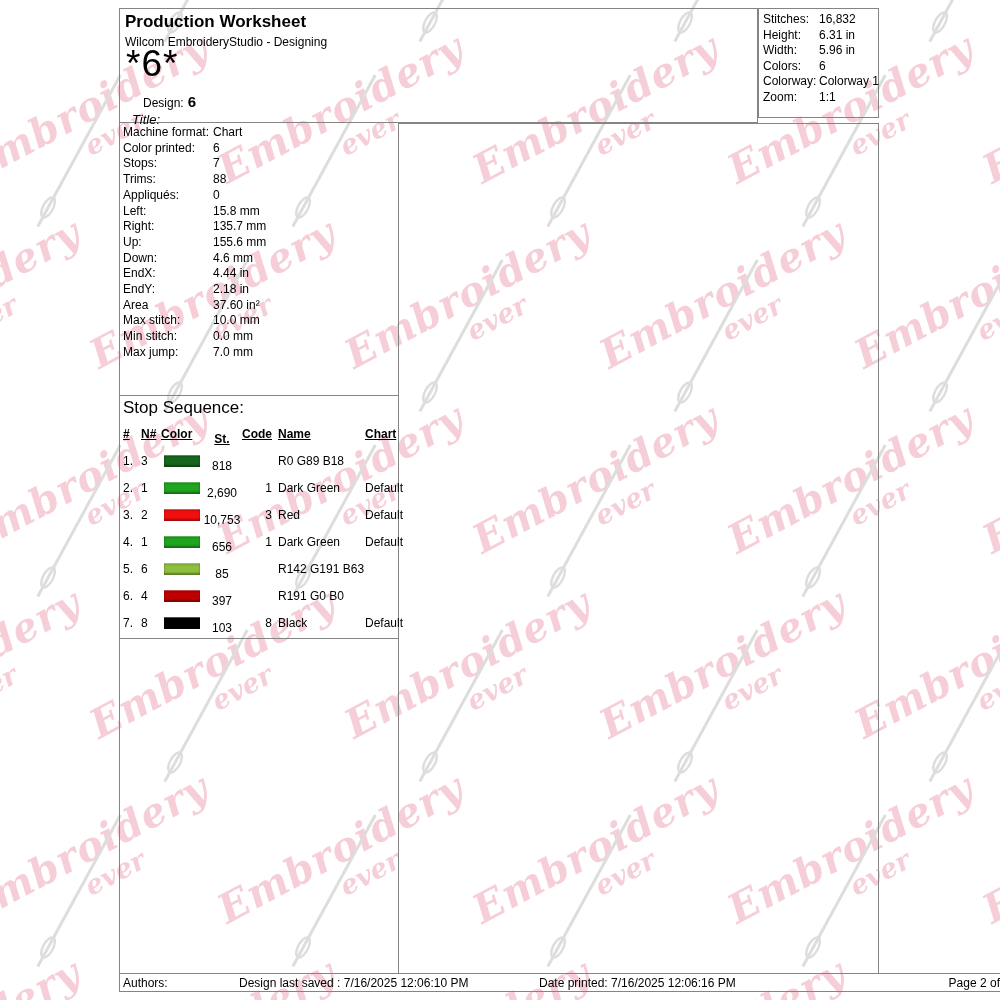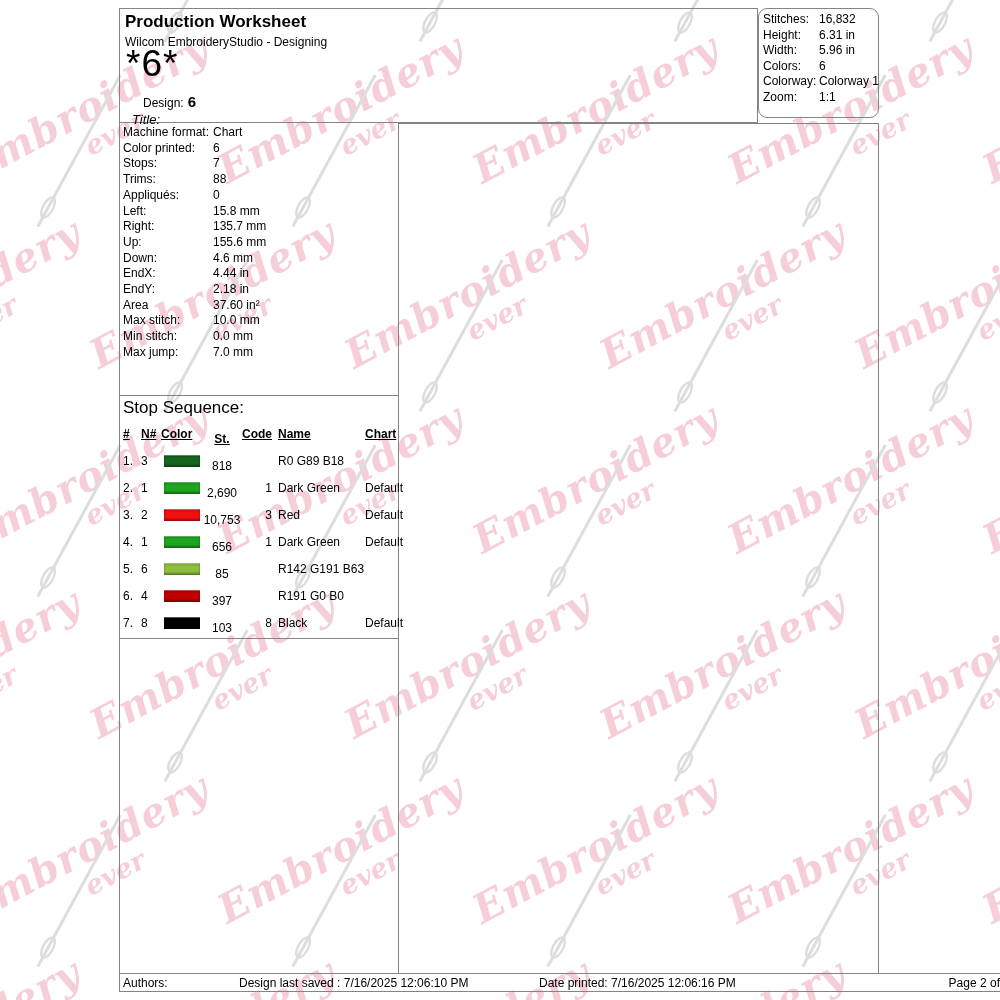--- a/index.html
+++ b/index.html
@@ -16,21 +16,21 @@
   
   #content{position:absolute;inset:0;z-index:2;}
   .box{position:absolute;border:1px solid #848484;box-sizing:border-box;background:transparent;}
   .header-box{left:119px;top:8px;width:639px;height:115px;}
   .pw-title{position:absolute;left:5px;top:3px;font-size:17px;font-weight:bold;}
   .pw-sub{position:absolute;left:5px;top:26px;font-size:12px;}
   .design-mark{position:absolute;left:6px;top:34px;font-size:37px;letter-spacing:1px;}
   .design-row{position:absolute;left:23px;top:84px;font-size:12px;}
   .design-row b{font-size:15px;margin-left:4px;}
   .title-row{position:absolute;left:12px;top:103px;font-size:13px;font-style:italic;}
-  .stats-box{left:758px;top:8px;width:121px;height:110px;padding:3px 0 0 4px;border-radius:9px;}
+  .stats-box{left:758px;top:8px;width:121px;height:110px;padding:3px 0 0 4px;}
   .stat-row{display:flex;font-size:12px;line-height:15.5px;white-space:nowrap;}
   .stat-row .lbl{width:56px;flex:none;}
   .left-panel{left:119px;top:123px;width:280px;height:850px;border-left:1px solid #848484;
               border-right:1px solid #848484;box-sizing:border-box;position:absolute;}
   .details{height:270px;padding-top:2px;}
   .detail-row{display:flex;font-size:12px;line-height:15.7px;padding-left:3px;white-space:nowrap;}
   .detail-row .lbl{width:90px;flex:none;}
   .stop-section{border-top:1px solid #848484;border-bottom:1px solid #848484;padding-bottom:2px;}
   .stop-title{font-size:17px;padding:2px 0 2px 3px;}
   .stop-grid{display:grid;grid-template-columns:18px 20px 41px 40px 30px 90px auto;

